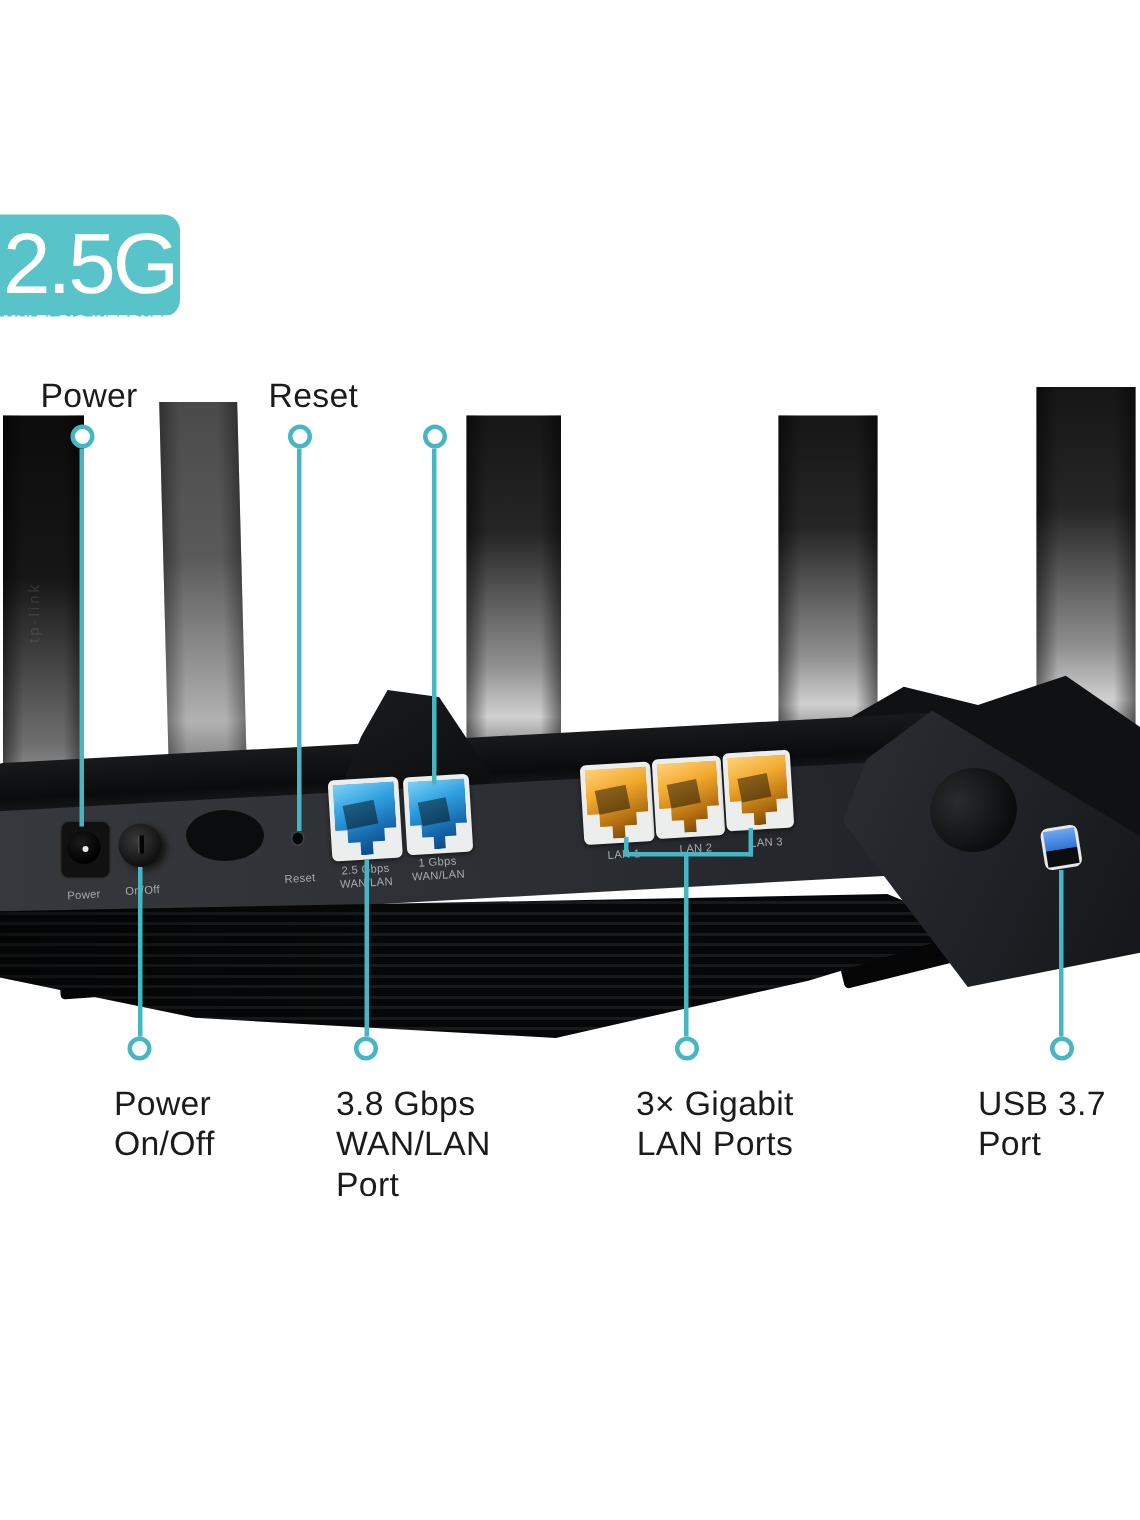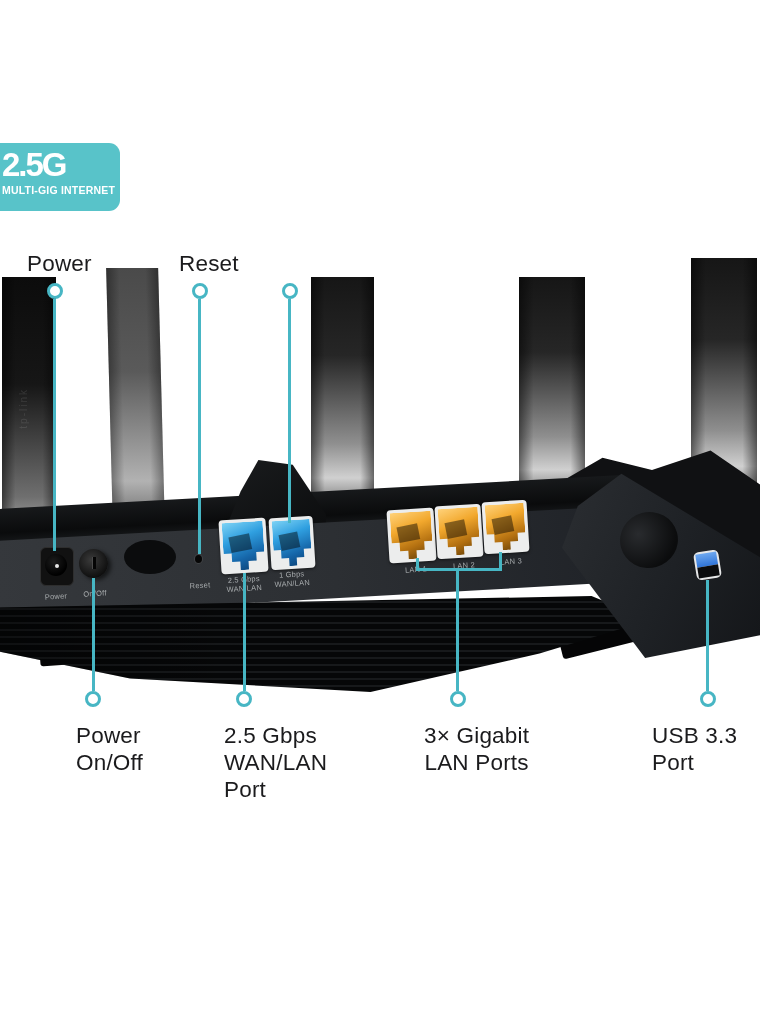--- a/index.html
+++ b/index.html
@@ -2,21 +2,21 @@
 <html><head>
 <meta charset="utf-8">
 <style>
   html,body{margin:0;padding:0;background:#fff;}
   .stage{position:relative;width:760px;height:1013px;background:#fff;overflow:hidden;
          font-family:"Liberation Sans",sans-serif;}
 
   
   .badge{position:absolute;left:-14px;top:143px;width:134px;height:68px;border-radius:11px;
          color:#fff;padding-left:16px;box-sizing:border-box;}
-  .badge-big{font-size:33px;font-weight:bold;line-height:1;margin-top:5px;letter-spacing:-2px;}
+  .badge-big{font-size:57px;font-weight:normal;line-height:1;margin-top:5px;letter-spacing:-2px;}
   .badge-small{font-size:10.5px;font-weight:bold;letter-spacing:.2px;margin-top:3px;}
 
   
   .co-label{position:absolute;font-size:22.5px;color:#1b1b1d;line-height:27px;
             white-space:pre-line;letter-spacing:.2px;}
   .tline{position:absolute;width:3px;z-index:8;}
   .tline-h{position:absolute;height:3px;z-index:8;}
   .tdot{position:absolute;width:10px;height:10px;background:#fff;border-radius:50%;z-index:9;}
 
   
@@ -172,21 +172,21 @@
   <div class="tline" style="left:456px;top:568px;height:123px;background:#47b6c4;"></div>
   <div class="tline" style="left:706px;top:580px;height:111px;background:#47b6c4;"></div>
 
   <div class="tdot" style="left:85px;top:691px;border:3px solid #47b6c4;"></div>
   <div class="tdot" style="left:236px;top:691px;border:3px solid #47b6c4;"></div>
   <div class="tdot" style="left:450px;top:691px;border:3px solid #47b6c4;"></div>
   <div class="tdot" style="left:700px;top:691px;border:3px solid #47b6c4;"></div>
 
   <div class="co-label" style="left:76px;top:722px;">Power
 On/Off</div>
-  <div class="co-label" style="left:224px;top:722px;">2.5 Gbps
+  <div class="co-label" style="left:224px;top:722px;">3.8 Gbps
 WAN/LAN
 Port</div>
   <div class="co-label" style="left:424px;top:722px;text-align:center;">3× Gigabit
 LAN Ports</div>
-  <div class="co-label" style="left:652px;top:722px;">USB 3.3
+  <div class="co-label" style="left:652px;top:722px;">USB 3.7
 Port</div>
 
 </div>
 
 </body></html>

